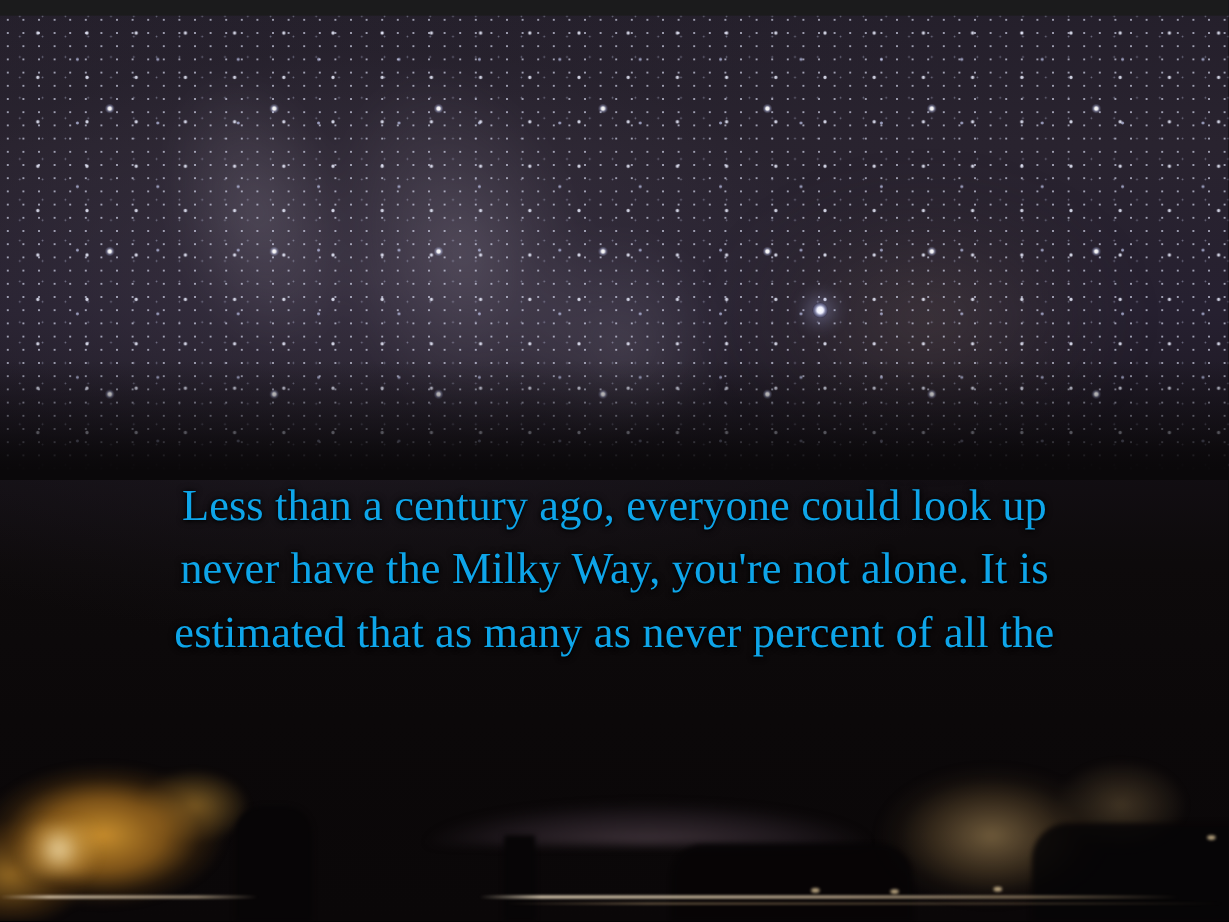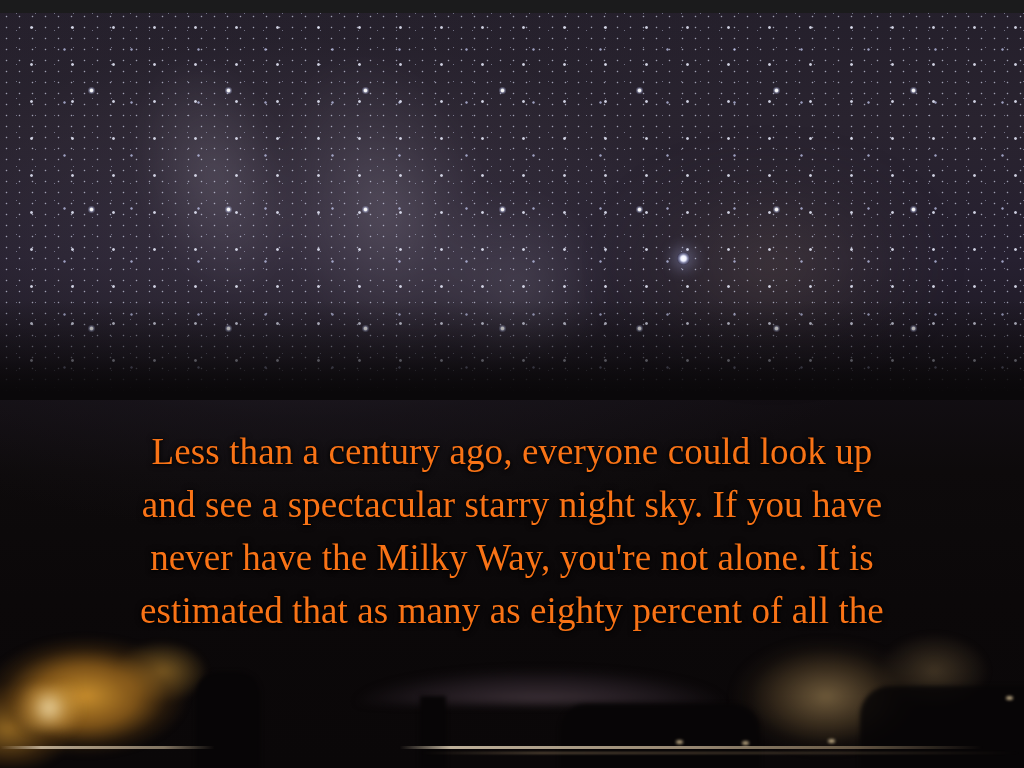--- a/index.html
+++ b/index.html
@@ -165,26 +165,26 @@
     position: absolute;
     width: 7px; height: 4px;
     border-radius: 50%;
     background: rgba(255,228,176,0.70);
     filter: blur(1.5px);
   }
 
   
   #caption {
     position: absolute;
-    left: 0; top: 392px;
+    left: 0; top: 362px;
     width: 1024px;
     padding: 0;
     z-index: 30;
     text-align: center;
-    color: #f97316;
+    color: #0ea5e9;
     font-size: 37px;
     line-height: 53px;
     letter-spacing: 0.1px;
   }
   #caption .line {
     display: block;
     white-space: nowrap;
     text-shadow: 0 0 6px rgba(0,0,0,0.85), 0 1px 3px rgba(0,0,0,0.9);
   }
   #caption .line:first-child { margin-top: 33px; }
@@ -218,18 +218,17 @@
     <div class="distant-light" style="left:828px; top:139px;"></div>
     <div class="distant-light" style="left:1006px; top:96px;"></div>
     <div id="road-streak"></div>
     <div id="road-streak2"></div>
   </div>
 
   <div id="top-band"></div>
 
   <div id="caption">
     <span class="line">Less than a century ago, everyone could look up</span>
-    <span class="line">and see a spectacular starry night sky.  If you have</span>
     <span class="line">never have the Milky Way, you're not alone. It is</span>
-    <span class="line">estimated that as many as eighty percent of all the</span>
+    <span class="line">estimated that as many as never percent of all the</span>
   </div>
 
 </div>
 
 </body></html>

